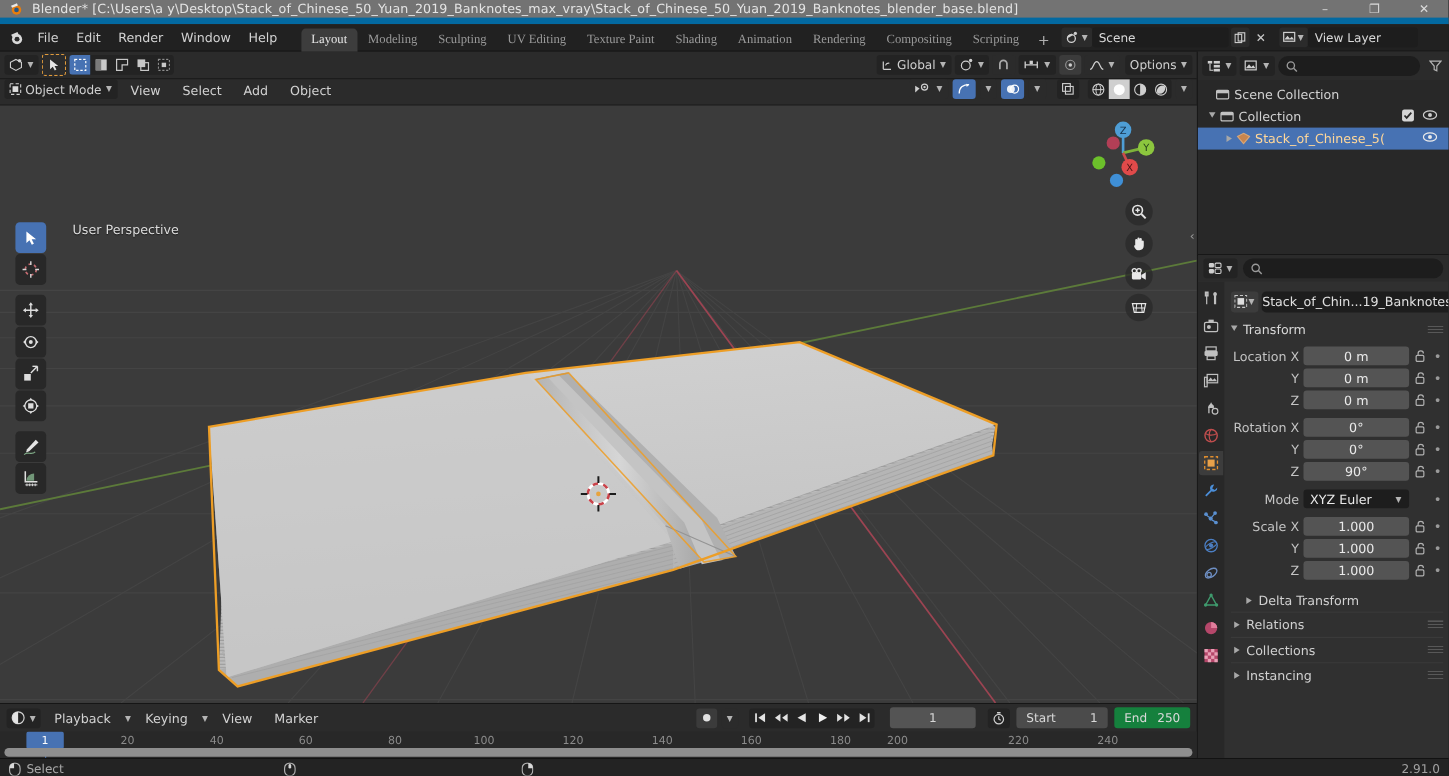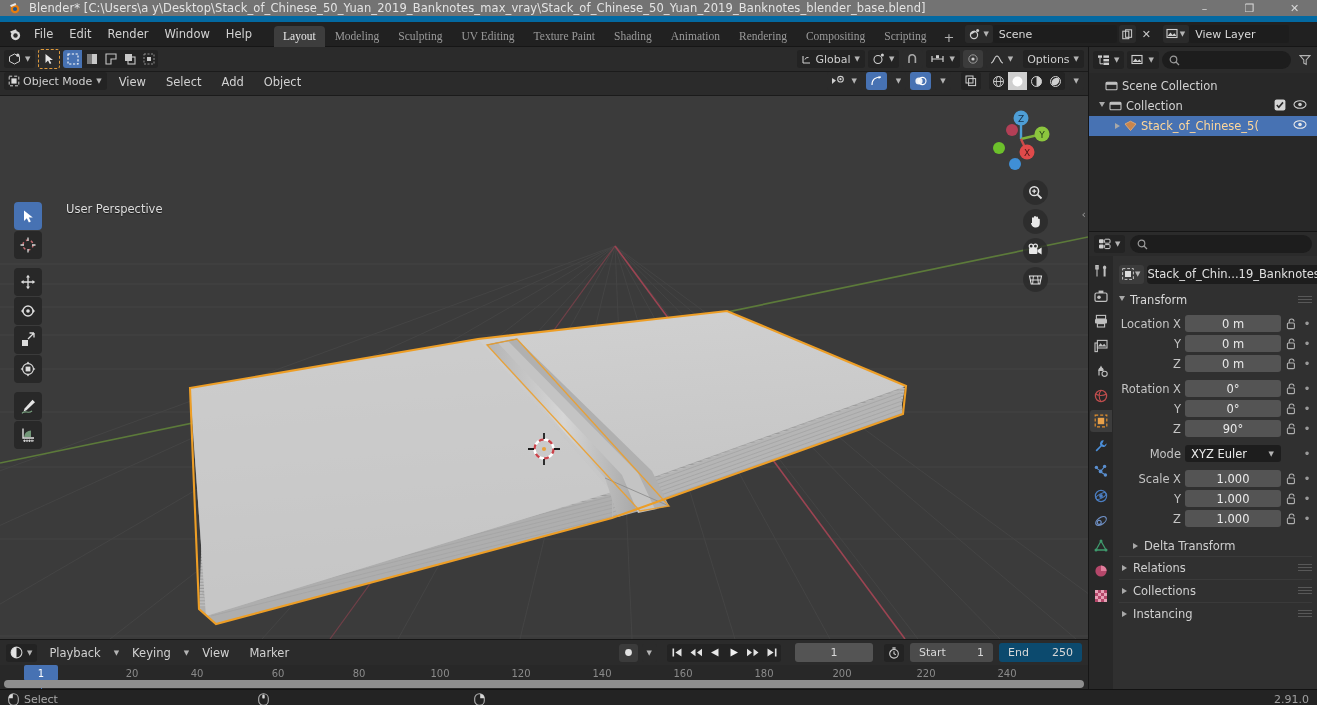--- a/index.html
+++ b/index.html
@@ -681,37 +681,37 @@
           <svg width="12" height="12" viewBox="0 0 12 12">
               <circle cx="6" cy="6.8" r="4.3" fill="none" stroke="#cfcfcf" stroke-width="1.1"></circle>
               <path d="M6 4.2 V6.8 L7.8 7.8" stroke="#cfcfcf" stroke-width="1.1" fill="none"></path>
               <path d="M4.4 1 H7.6" stroke="#cfcfcf" stroke-width="1.4"></path>
             </svg>
         </div>
         <div class="field-box" style="width:83px;height:19px;background:#4b4b4b;justify-content:space-between;padding:0 9px;margin-left:2px">
           <span>Start</span>
           <span>1</span>
         </div>
-        <div class="field-box" style="width:83px;height:19px;background:#0c4a6e;justify-content:space-between;padding:0 9px;margin-left:2px">
+        <div class="field-box" style="width:69px;height:19px;background:#15803d;justify-content:space-between;padding:0 9px;margin-left:2px">
           <span>End</span>
           <span>250</span>
         </div>
       </div>
 
       <div class="tl-ruler">
-        <div class="tick" style="left:132px">20</div>
+        <div class="tick" style="left:116px">20</div>
         <div class="tick" style="left:197px">40</div>
         <div class="tick" style="left:278px">60</div>
         <div class="tick" style="left:359px">80</div>
         <div class="tick" style="left:440px">100</div>
         <div class="tick" style="left:521px">120</div>
         <div class="tick" style="left:602px">140</div>
         <div class="tick" style="left:683px">160</div>
         <div class="tick" style="left:764px">180</div>
-        <div class="tick" style="left:842px">200</div>
+        <div class="tick" style="left:816px">200</div>
         <div class="tick" style="left:926px">220</div>
         <div class="tick" style="left:1007px">240</div>
         <div class="playhead" style="left:24px">1</div>
         <div class="playhead-line" style="left:41px"></div>
         <div class="scrollbar"></div>
       </div>
     </div>
   </div>
 
   <div class="right-col">

